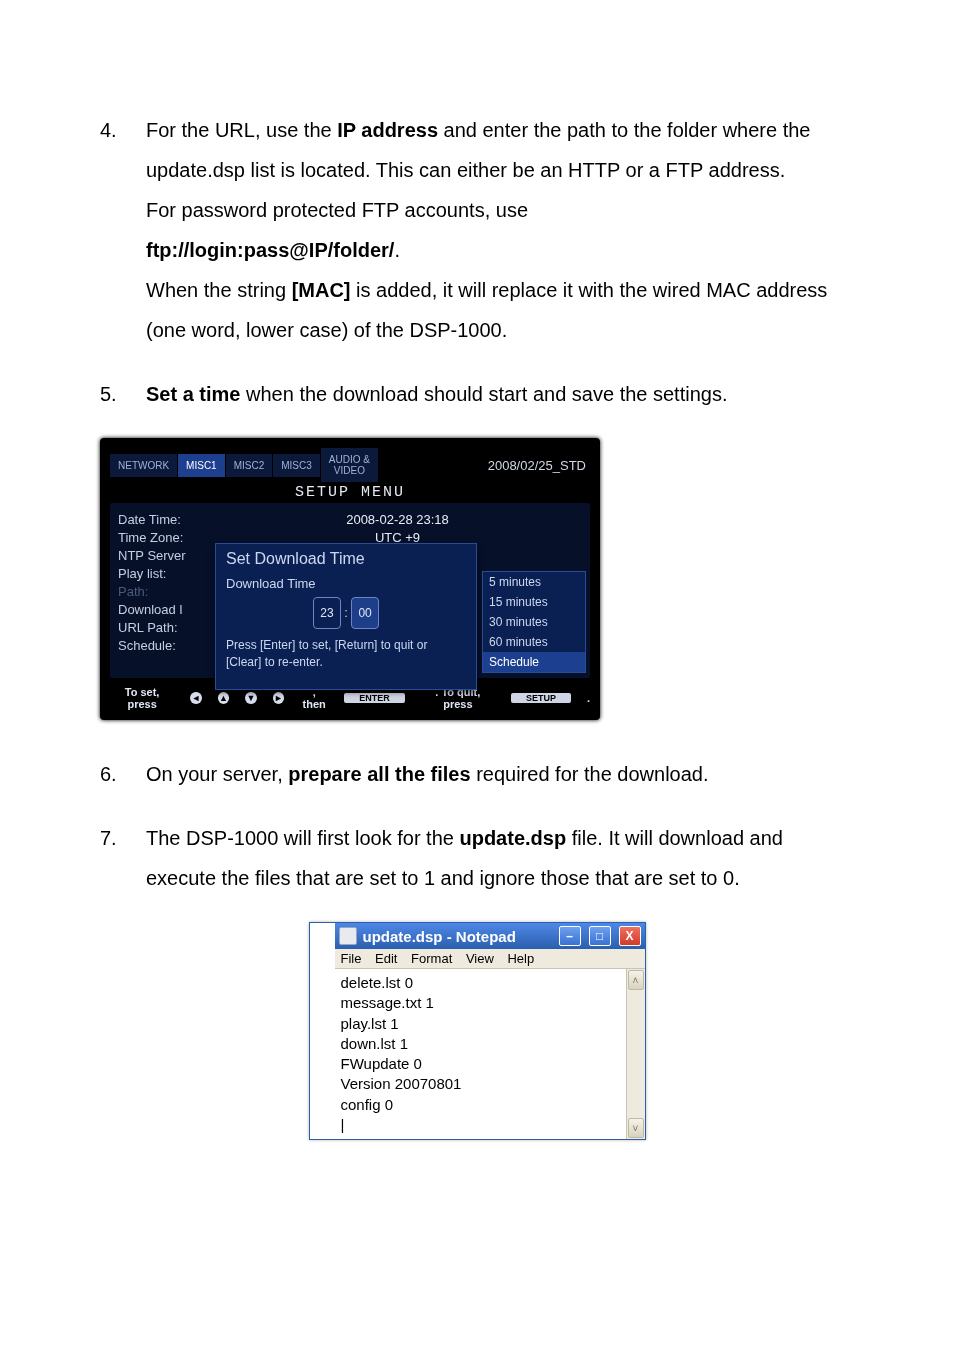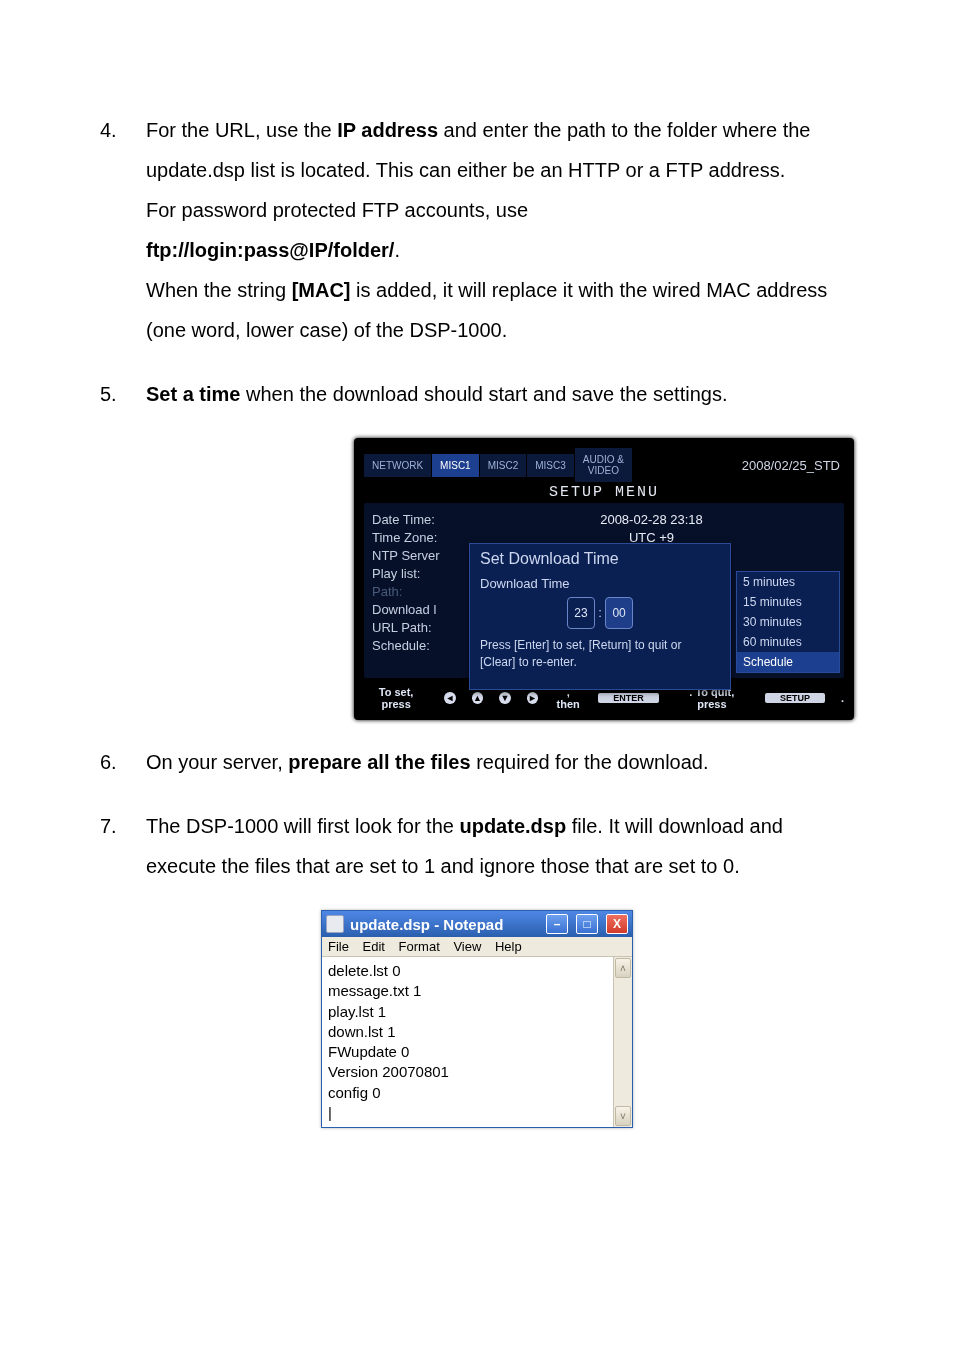--- a/index.html
+++ b/index.html
@@ -30,22 +30,22 @@
     flex: 0 0 46px;
   }
   ol.instructions > li .body {
     flex: 1;
   }
   .bold { font-weight: bold; }
 
   
   .setup-wrap {
     display:flex;
-    justify-content:flex-end;
-    margin: 0 0 22px 0;
+    justify-content:flex-start;
+    margin: 0 0 34px 0;
   }
   .setup {
     width: 480px;
     background: #000;
     padding: 10px;
     border-radius: 4px;
     font-family: Verdana, Arial, sans-serif;
     color:#cfd6e6;
     font-size:13px;
     box-shadow: 0 0 4px #000;
@@ -139,20 +139,21 @@
   }
 
   
   .np-wrap { display:flex; justify-content:center; margin:4px 0 30px 0; }
   .notepad {
     width:310px;
     border:1px solid #2a5fae;
     font-family: Tahoma, Arial, sans-serif;
     font-size:14px;
     box-shadow:0 0 3px rgba(0,0,0,.3);
+    padding-left:25px;
   }
   .np-title {
     background:linear-gradient(#4f87e6,#2a5fae);
     color:#fff;
     display:flex; align-items:center; gap:6px;
     padding:3px 4px;
     font-weight:bold;
     font-size:15px;
   }
   .np-title .np-icon {

